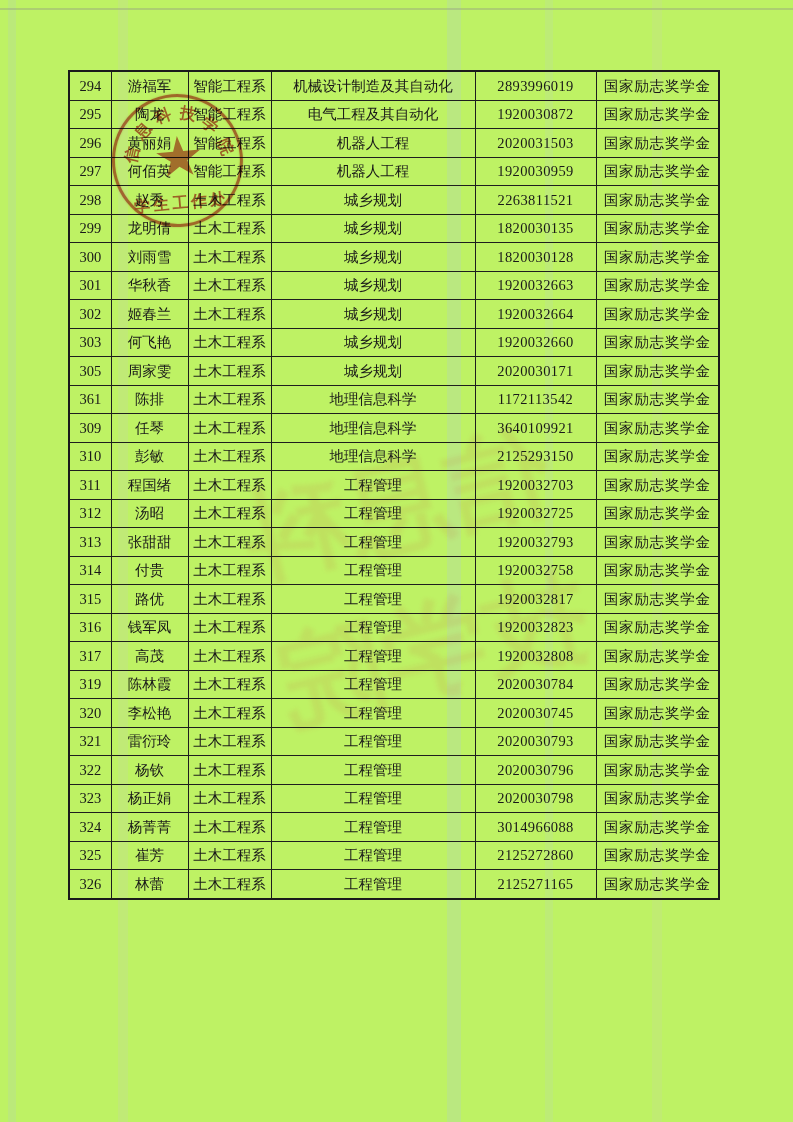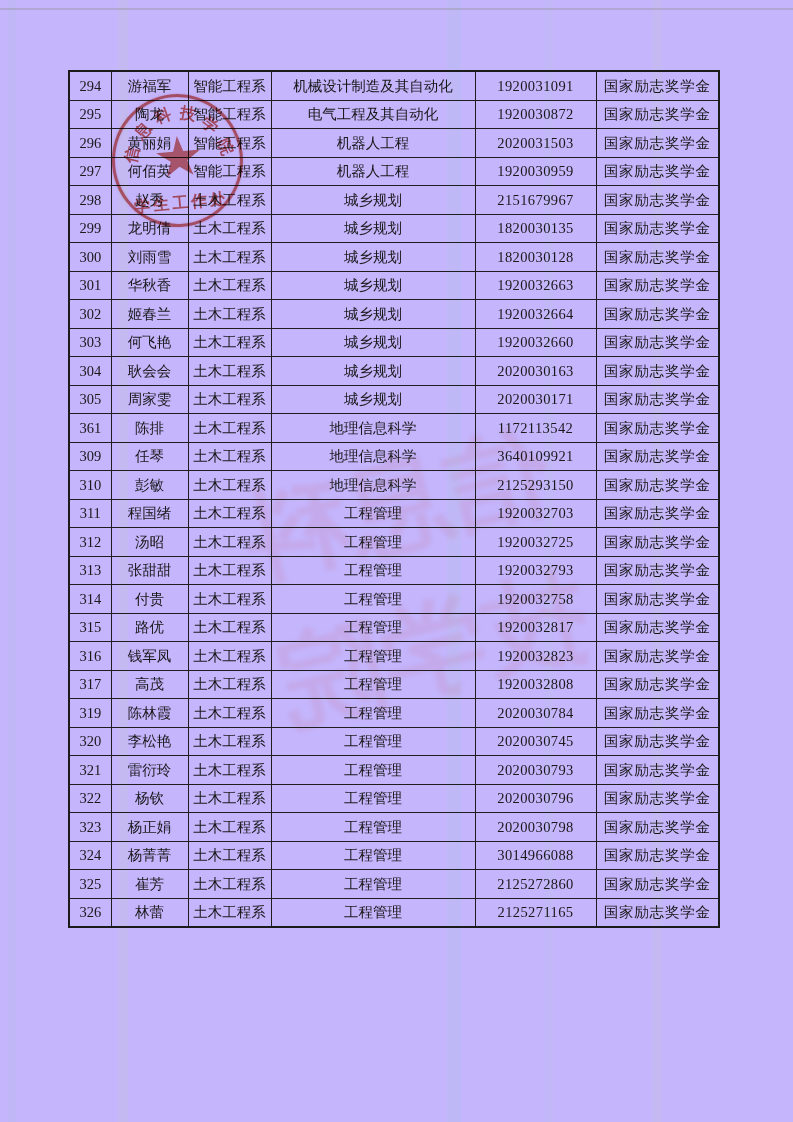--- a/index.html
+++ b/index.html
@@ -4,21 +4,21 @@
 <style>
   html,body{margin:0;padding:0;}
   body{
     width:793px;height:1122px;
     background:#e9e8e5;
     font-family:"Liberation Serif","DejaVu Serif",serif;
     position:relative;overflow:hidden;
   }
   .page{
     position:absolute;left:0;top:0;width:793px;height:1122px;
-    background:#c4b5fd;
+    background:#bef264;
   }
   
   .streak{position:absolute;top:0;height:1122px;pointer-events:none;}
   .streak.s1{left:8px;width:8px;background:rgba(175,195,220,0.18);}
   .streak.s2{left:118px;width:10px;background:rgba(200,205,190,0.20);}
   .streak.s3{left:447px;width:14px;background:rgba(175,198,228,0.22);}
   .streak.s4{left:545px;width:8px;background:rgba(185,200,220,0.15);}
   .streak.s5{left:652px;width:10px;background:rgba(205,205,190,0.16);}
   .topline{position:absolute;left:0;top:8px;width:793px;height:2px;background:rgba(140,140,138,0.35);}
 
@@ -120,21 +120,21 @@
       <col style="width:204px">
         <col style="width:121px">
         <col style="width:123px">
     </colgroup>
     <tbody>
         <tr>
           <td class="c-no">294</td>
           <td class="c-name">游福军</td>
           <td class="c-dept">智能工程系</td>
           <td class="c-major">机械设计制造及其自动化</td>
-          <td class="c-id">1920031091</td>
+          <td class="c-id">2893996019</td>
           <td class="c-award">国家励志奖学金</td>
         </tr>
         <tr>
           <td class="c-no">295</td>
           <td class="c-name">陶龙</td>
           <td class="c-dept">智能工程系</td>
           <td class="c-major">电气工程及其自动化</td>
           <td class="c-id">1920030872</td>
           <td class="c-award">国家励志奖学金</td>
         </tr>
@@ -152,21 +152,21 @@
           <td class="c-dept">智能工程系</td>
           <td class="c-major">机器人工程</td>
           <td class="c-id">1920030959</td>
           <td class="c-award">国家励志奖学金</td>
         </tr>
         <tr>
           <td class="c-no">298</td>
           <td class="c-name">赵秀</td>
           <td class="c-dept">土木工程系</td>
           <td class="c-major">城乡规划</td>
-          <td class="c-id">2151679967</td>
+          <td class="c-id">2263811521</td>
           <td class="c-award">国家励志奖学金</td>
         </tr>
         <tr>
           <td class="c-no">299</td>
           <td class="c-name">龙明倩</td>
           <td class="c-dept">土木工程系</td>
           <td class="c-major">城乡规划</td>
           <td class="c-id">1820030135</td>
           <td class="c-award">国家励志奖学金</td>
         </tr>
@@ -193,28 +193,20 @@
           <td class="c-major">城乡规划</td>
           <td class="c-id">1920032664</td>
           <td class="c-award">国家励志奖学金</td>
         </tr>
         <tr>
           <td class="c-no">303</td>
           <td class="c-name">何飞艳</td>
           <td class="c-dept">土木工程系</td>
           <td class="c-major">城乡规划</td>
           <td class="c-id">1920032660</td>
-          <td class="c-award">国家励志奖学金</td>
-        </tr>
-        <tr>
-          <td class="c-no">304</td>
-          <td class="c-name">耿会会</td>
-          <td class="c-dept">土木工程系</td>
-          <td class="c-major">城乡规划</td>
-          <td class="c-id">2020030163</td>
           <td class="c-award">国家励志奖学金</td>
         </tr>
         <tr>
           <td class="c-no">305</td>
           <td class="c-name">周家雯</td>
           <td class="c-dept">土木工程系</td>
           <td class="c-major">城乡规划</td>
           <td class="c-id">2020030171</td>
           <td class="c-award">国家励志奖学金</td>
         </tr>

